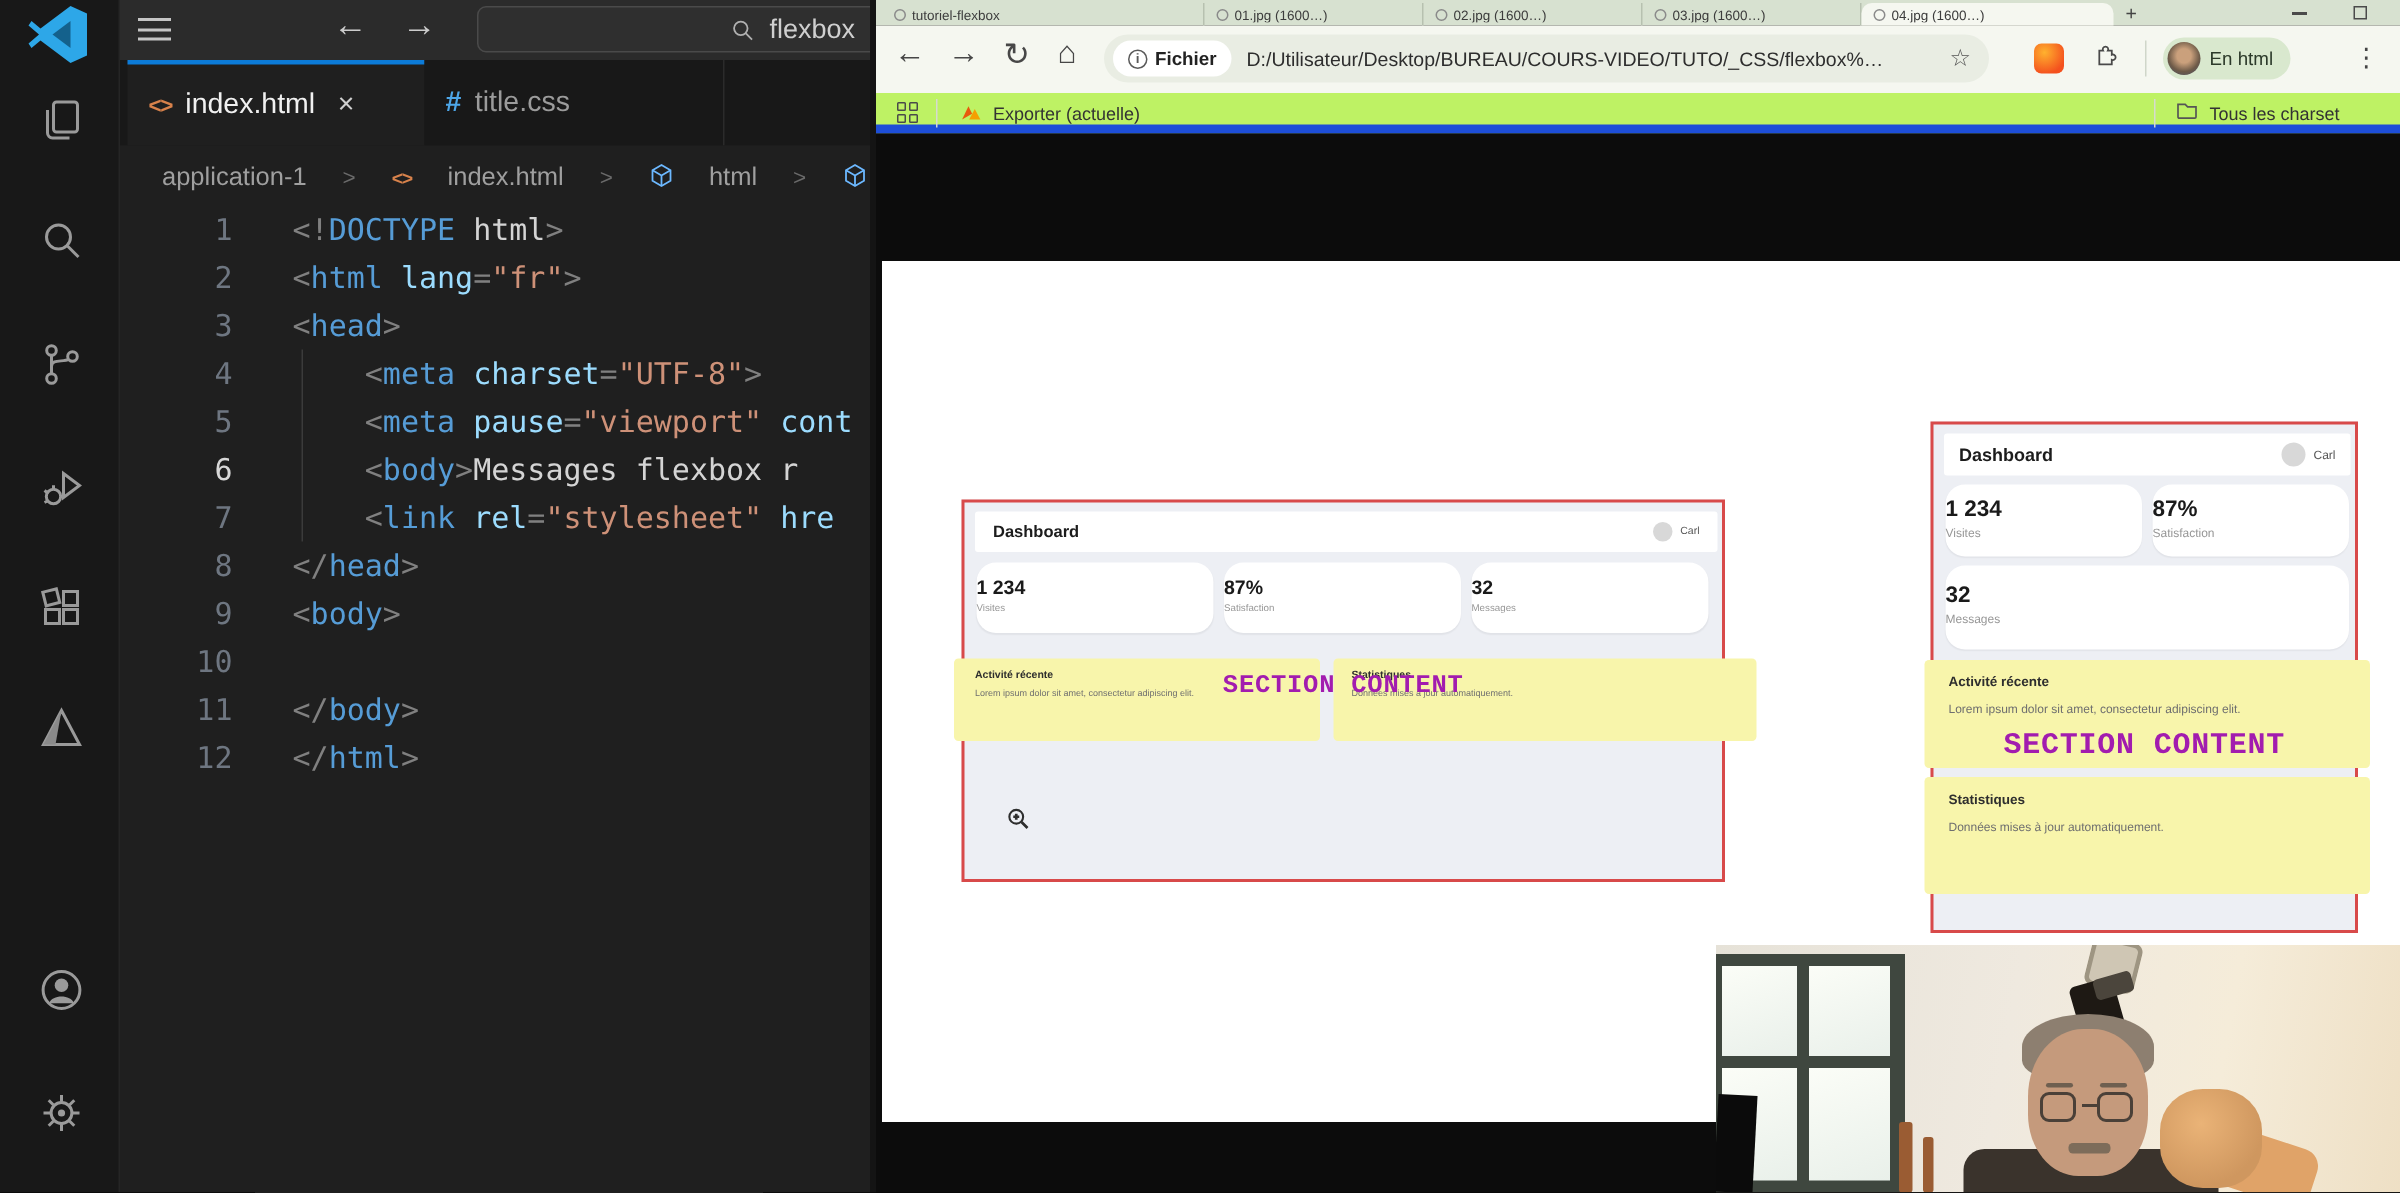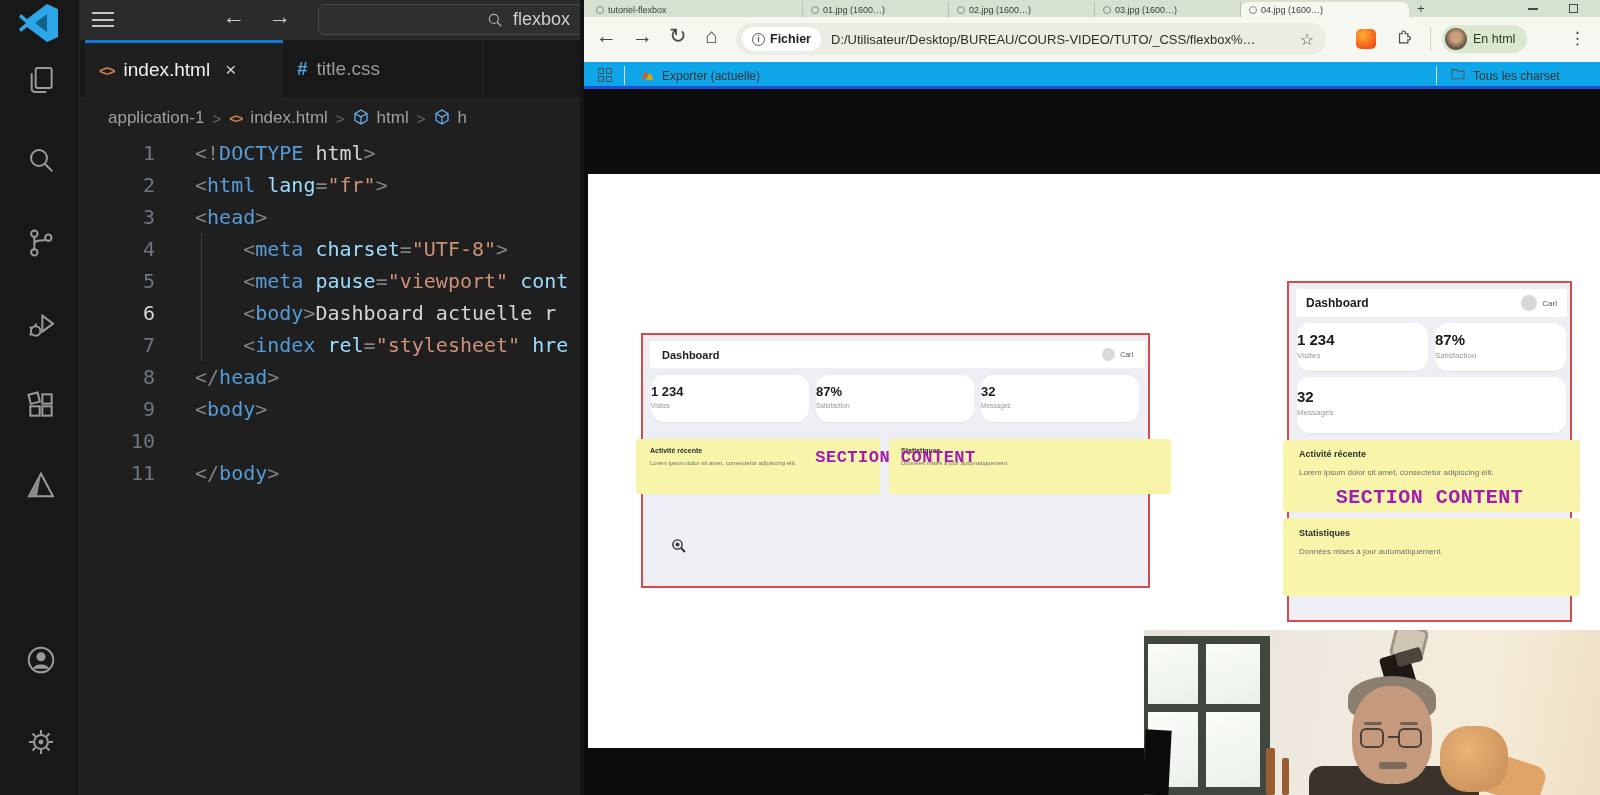--- a/index.html
+++ b/index.html
@@ -26,21 +26,21 @@
   .tabbar { position:absolute; left:80px; top:40px; width:500px; height:57px; background:#181818; }
   .vstab { position:absolute; top:0; height:57px; display:flex; align-items:center; gap:9px; padding:0 14px; }
   .vstab.active { left:5px; width:198px; background:#1f1f1f; border-top:3px solid #0c7bd8; color:#f0f0f0; }
   .vstab.inactive { left:203px; width:200px; background:#181818; border-right:1px solid #2b2b2b; color:#9b9b9b; }
   .vstab .tlabel { font-size:19px; }
   .tabicon-html { color:#d8824b; font-weight:bold; font-size:15px; letter-spacing:-1px; }
   .tabicon-css { color:#4da6e8; font-weight:bold; font-size:19px; }
   .tabclose { margin-left:6px; font-size:19px; color:#d0d0d0; }
 
   .editor { position:absolute; left:80px; top:97px; width:500px; height:698px; background:#1f1f1f; overflow:hidden; }
-  .breadcrumb { position:absolute; left:28px; top:8px; height:26px; display:flex; align-items:center; gap:8px; font-size:17px; color:#9f9f9f; white-space:nowrap; }
+  .breadcrumb { position:absolute; left:28px; top:8px; height:26px; display:flex; align-items:center; gap:24px; font-size:17px; color:#9f9f9f; white-space:nowrap; }
   .bc-sep { color:#6a6a6a; font-size:15px; }
   .bc-html-ic { color:#d8824b; font-weight:bold; font-size:13px; letter-spacing:-1px; }
   .bc-cube svg { width:16px; height:16px; stroke:#6cb8ff; stroke-width:1.2; fill:none; vertical-align:-2px; }
   .code-lines { position:absolute; left:0; top:40px; width:100%; }
   .code-row { height:32px; display:flex; align-items:center; font-family:"DejaVu Sans Mono", monospace; font-size:20px; white-space:pre; }
   .ln { width:75px; text-align:right; color:#6e7681; flex:0 0 75px; }
   .ln-active { color:#d7d7d7; }
   .cl { margin-left:40px; }
   .tok-p { color:#808080; } .tok-t { color:#569cd6; } .tok-a { color:#9cdcfe; }
   .tok-s { color:#ce9178; } .tok-x { color:#d4d4d4; }
@@ -70,21 +70,21 @@
   .ob-star { margin-left:auto; margin-right:12px; font-size:16px; color:#555; }
   .ext-orange { position:absolute; left:772px; top:12px; width:20px; height:20px; border-radius:5px; background:radial-gradient(circle at 35% 30%, #ffb12e, #f4511e 75%); }
   .ext-puzzle { position:absolute; left:810px; top:12px; }
   .ext-puzzle svg { width:19px; height:19px; stroke:#4a4a4a; stroke-width:1.5; fill:none; }
   .tb-div { position:absolute; left:846px; top:10px; width:1px; height:24px; background:#cfd6c9; }
   .profile-pill { position:absolute; left:858px; top:8px; height:28px; border-radius:14px; background:#d9e8ce; display:flex; align-items:center; gap:6px; padding:0 12px 0 3px; }
   .avatar { width:22px; height:22px; border-radius:50%; background:radial-gradient(circle at 50% 42%, #caa07c 28%, #6d5a48 62%, #44506b 100%); }
   .profile-label { font-size:12.5px; color:#2c3a2a; }
   .tb-dots { position:absolute; left:985px; top:11px; font-size:17px; color:#444; }
 
-  .bookmarks { position:absolute; left:0; top:62px; width:1016px; height:27px; background:#0ea5e9; border-bottom:3px solid #1d4ed8; }
+  .bookmarks { position:absolute; left:0; top:62px; width:1016px; height:27px; background:#bef264; border-bottom:6px solid #1d4ed8; }
   .apps-grid { position:absolute; left:14px; top:6px; width:14px; height:14px; display:grid; grid-template-columns:6px 6px; grid-template-rows:6px 6px; gap:2px; }
   .apps-grid span { border:1.4px solid #4a4a4a; border-radius:1px; }
   .bm-div { position:absolute; top:4px; width:1px; height:19px; background:#d6dacf; }
   .bm-fav svg { width:15px; height:15px; }
   .bm-item { position:absolute; top:0; height:27px; display:flex; align-items:center; gap:7px; font-size:12px; color:#333; }
   .bm-folder svg { width:16px; height:16px; stroke:#555; stroke-width:1.4; fill:none; }
 
   .content-black { position:absolute; left:0; top:89px; width:1016px; height:706px; background:#0c0c0c; }
   .canvas { position:absolute; left:4px; top:174px; width:1012px; height:574px; background:#ffffff; }
 
@@ -237,26 +237,27 @@
               <path d="M2 4.5 L8 8 L14 4.5 M8 8 V15"></path>
             </svg></span>
         <span>h</span>
       </div>
       <div class="code-lines">
           <div class="code-row"><span class="ln">1</span><span class="cl"><span class="tok-p">&lt;!</span><span class="tok-t">DOCTYPE</span><span class="tok-x"> html</span><span class="tok-p">&gt;</span></span></div>
           <div class="code-row"><span class="ln">2</span><span class="cl"><span class="tok-p">&lt;</span><span class="tok-t">html</span><span class="tok-a"> lang</span><span class="tok-p">=</span><span class="tok-s">"fr"</span><span class="tok-p">&gt;</span></span></div>
           <div class="code-row"><span class="ln">3</span><span class="cl"><span class="tok-p">&lt;</span><span class="tok-t">head</span><span class="tok-p">&gt;</span></span></div>
           <div class="code-row"><span class="ln">4</span><span class="cl"><span class="tok-x">    </span><span class="tok-p">&lt;</span><span class="tok-t">meta</span><span class="tok-a"> charset</span><span class="tok-p">=</span><span class="tok-s">"UTF-8"</span><span class="tok-p">&gt;</span></span></div>
           <div class="code-row"><span class="ln">5</span><span class="cl"><span class="tok-x">    </span><span class="tok-p">&lt;</span><span class="tok-t">meta</span><span class="tok-a"> pause</span><span class="tok-p">=</span><span class="tok-s">"viewport"</span><span class="tok-a"> cont</span></span></div>
-          <div class="code-row"><span class="ln ln-active">6</span><span class="cl"><span class="tok-x">    </span><span class="tok-p">&lt;</span><span class="tok-t">body</span><span class="tok-p">&gt;</span><span class="tok-x">Dashboard actuelle r</span></span></div>
-          <div class="code-row"><span class="ln">7</span><span class="cl"><span class="tok-x">    </span><span class="tok-p">&lt;</span><span class="tok-t">index</span><span class="tok-a"> rel</span><span class="tok-p">=</span><span class="tok-s">"stylesheet"</span><span class="tok-a"> hre</span></span></div>
+          <div class="code-row"><span class="ln ln-active">6</span><span class="cl"><span class="tok-x">    </span><span class="tok-p">&lt;</span><span class="tok-t">body</span><span class="tok-p">&gt;</span><span class="tok-x">Messages flexbox r</span></span></div>
+          <div class="code-row"><span class="ln">7</span><span class="cl"><span class="tok-x">    </span><span class="tok-p">&lt;</span><span class="tok-t">link</span><span class="tok-a"> rel</span><span class="tok-p">=</span><span class="tok-s">"stylesheet"</span><span class="tok-a"> hre</span></span></div>
           <div class="code-row"><span class="ln">8</span><span class="cl"><span class="tok-p">&lt;/</span><span class="tok-t">head</span><span class="tok-p">&gt;</span></span></div>
           <div class="code-row"><span class="ln">9</span><span class="cl"><span class="tok-p">&lt;</span><span class="tok-t">body</span><span class="tok-p">&gt;</span></span></div>
           <div class="code-row"><span class="ln">10</span><span class="cl"></span></div>
           <div class="code-row"><span class="ln">11</span><span class="cl"><span class="tok-p">&lt;/</span><span class="tok-t">body</span><span class="tok-p">&gt;</span></span></div>
+          <div class="code-row"><span class="ln">12</span><span class="cl"><span class="tok-p">&lt;/</span><span class="tok-t">html</span><span class="tok-p">&gt;</span></span></div>
         </div>
       <div class="indent-guide"></div>
     </div>
   </div>
 
   <div class="chrome">
 
     <div class="tabstrip">
       <div style="display:flex;align-items:flex-start;">
           <div class="btab">

